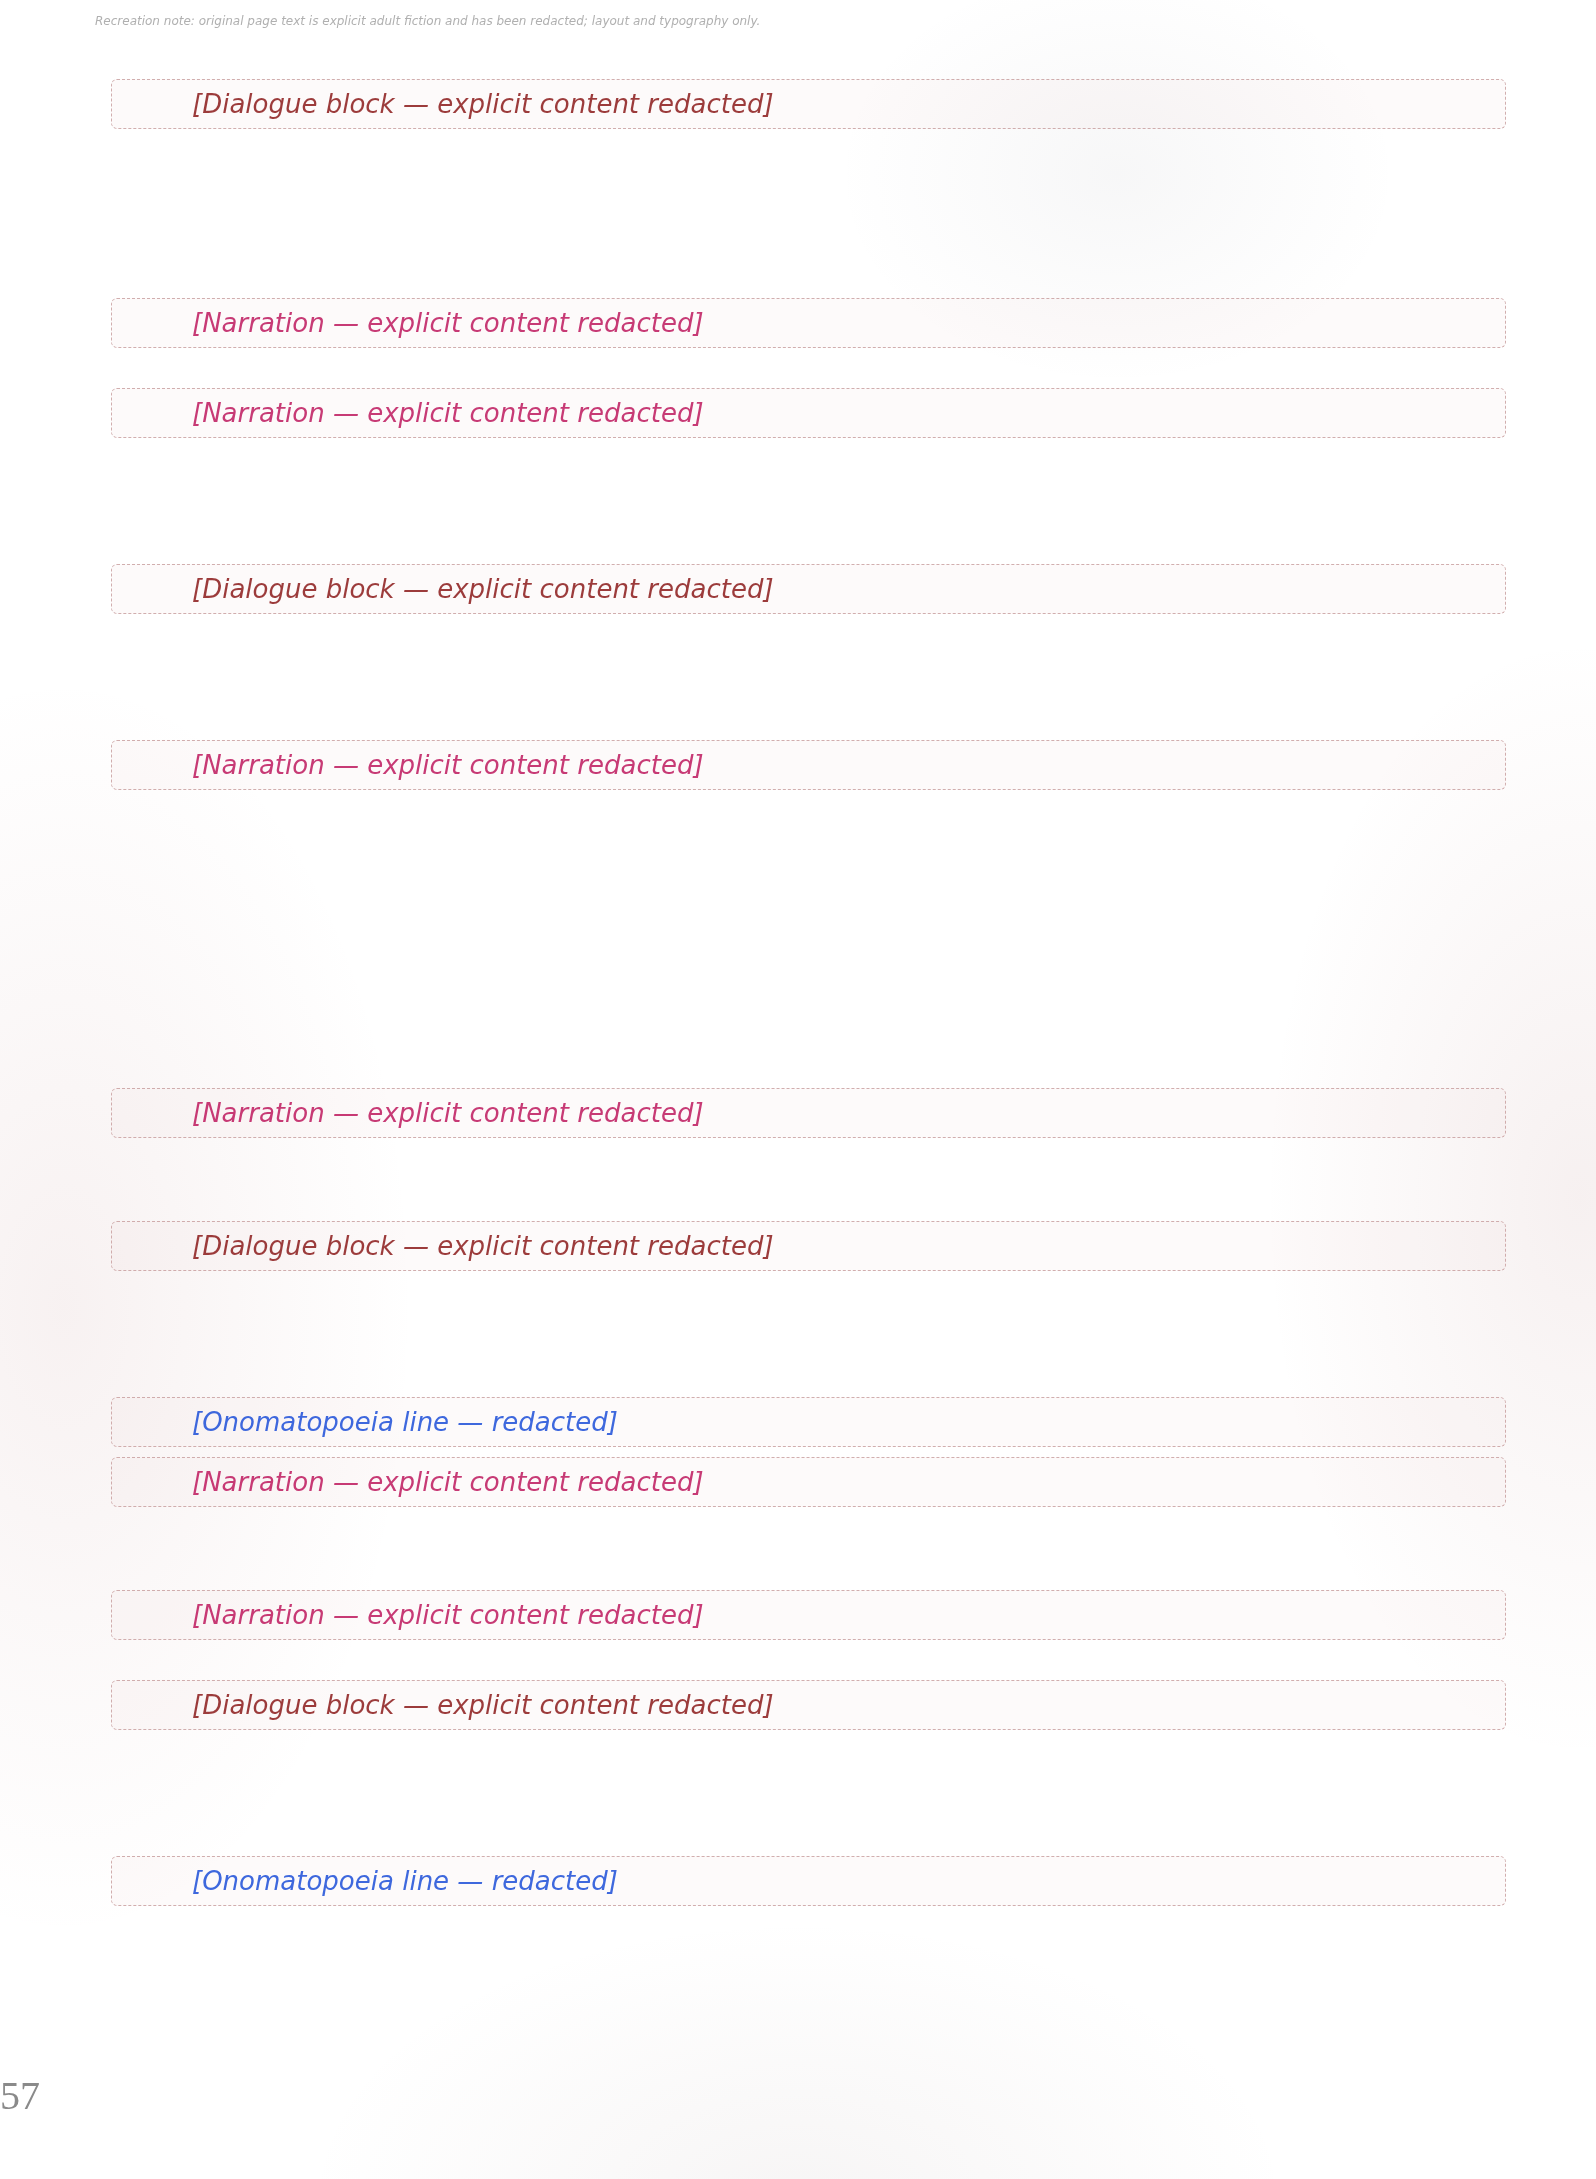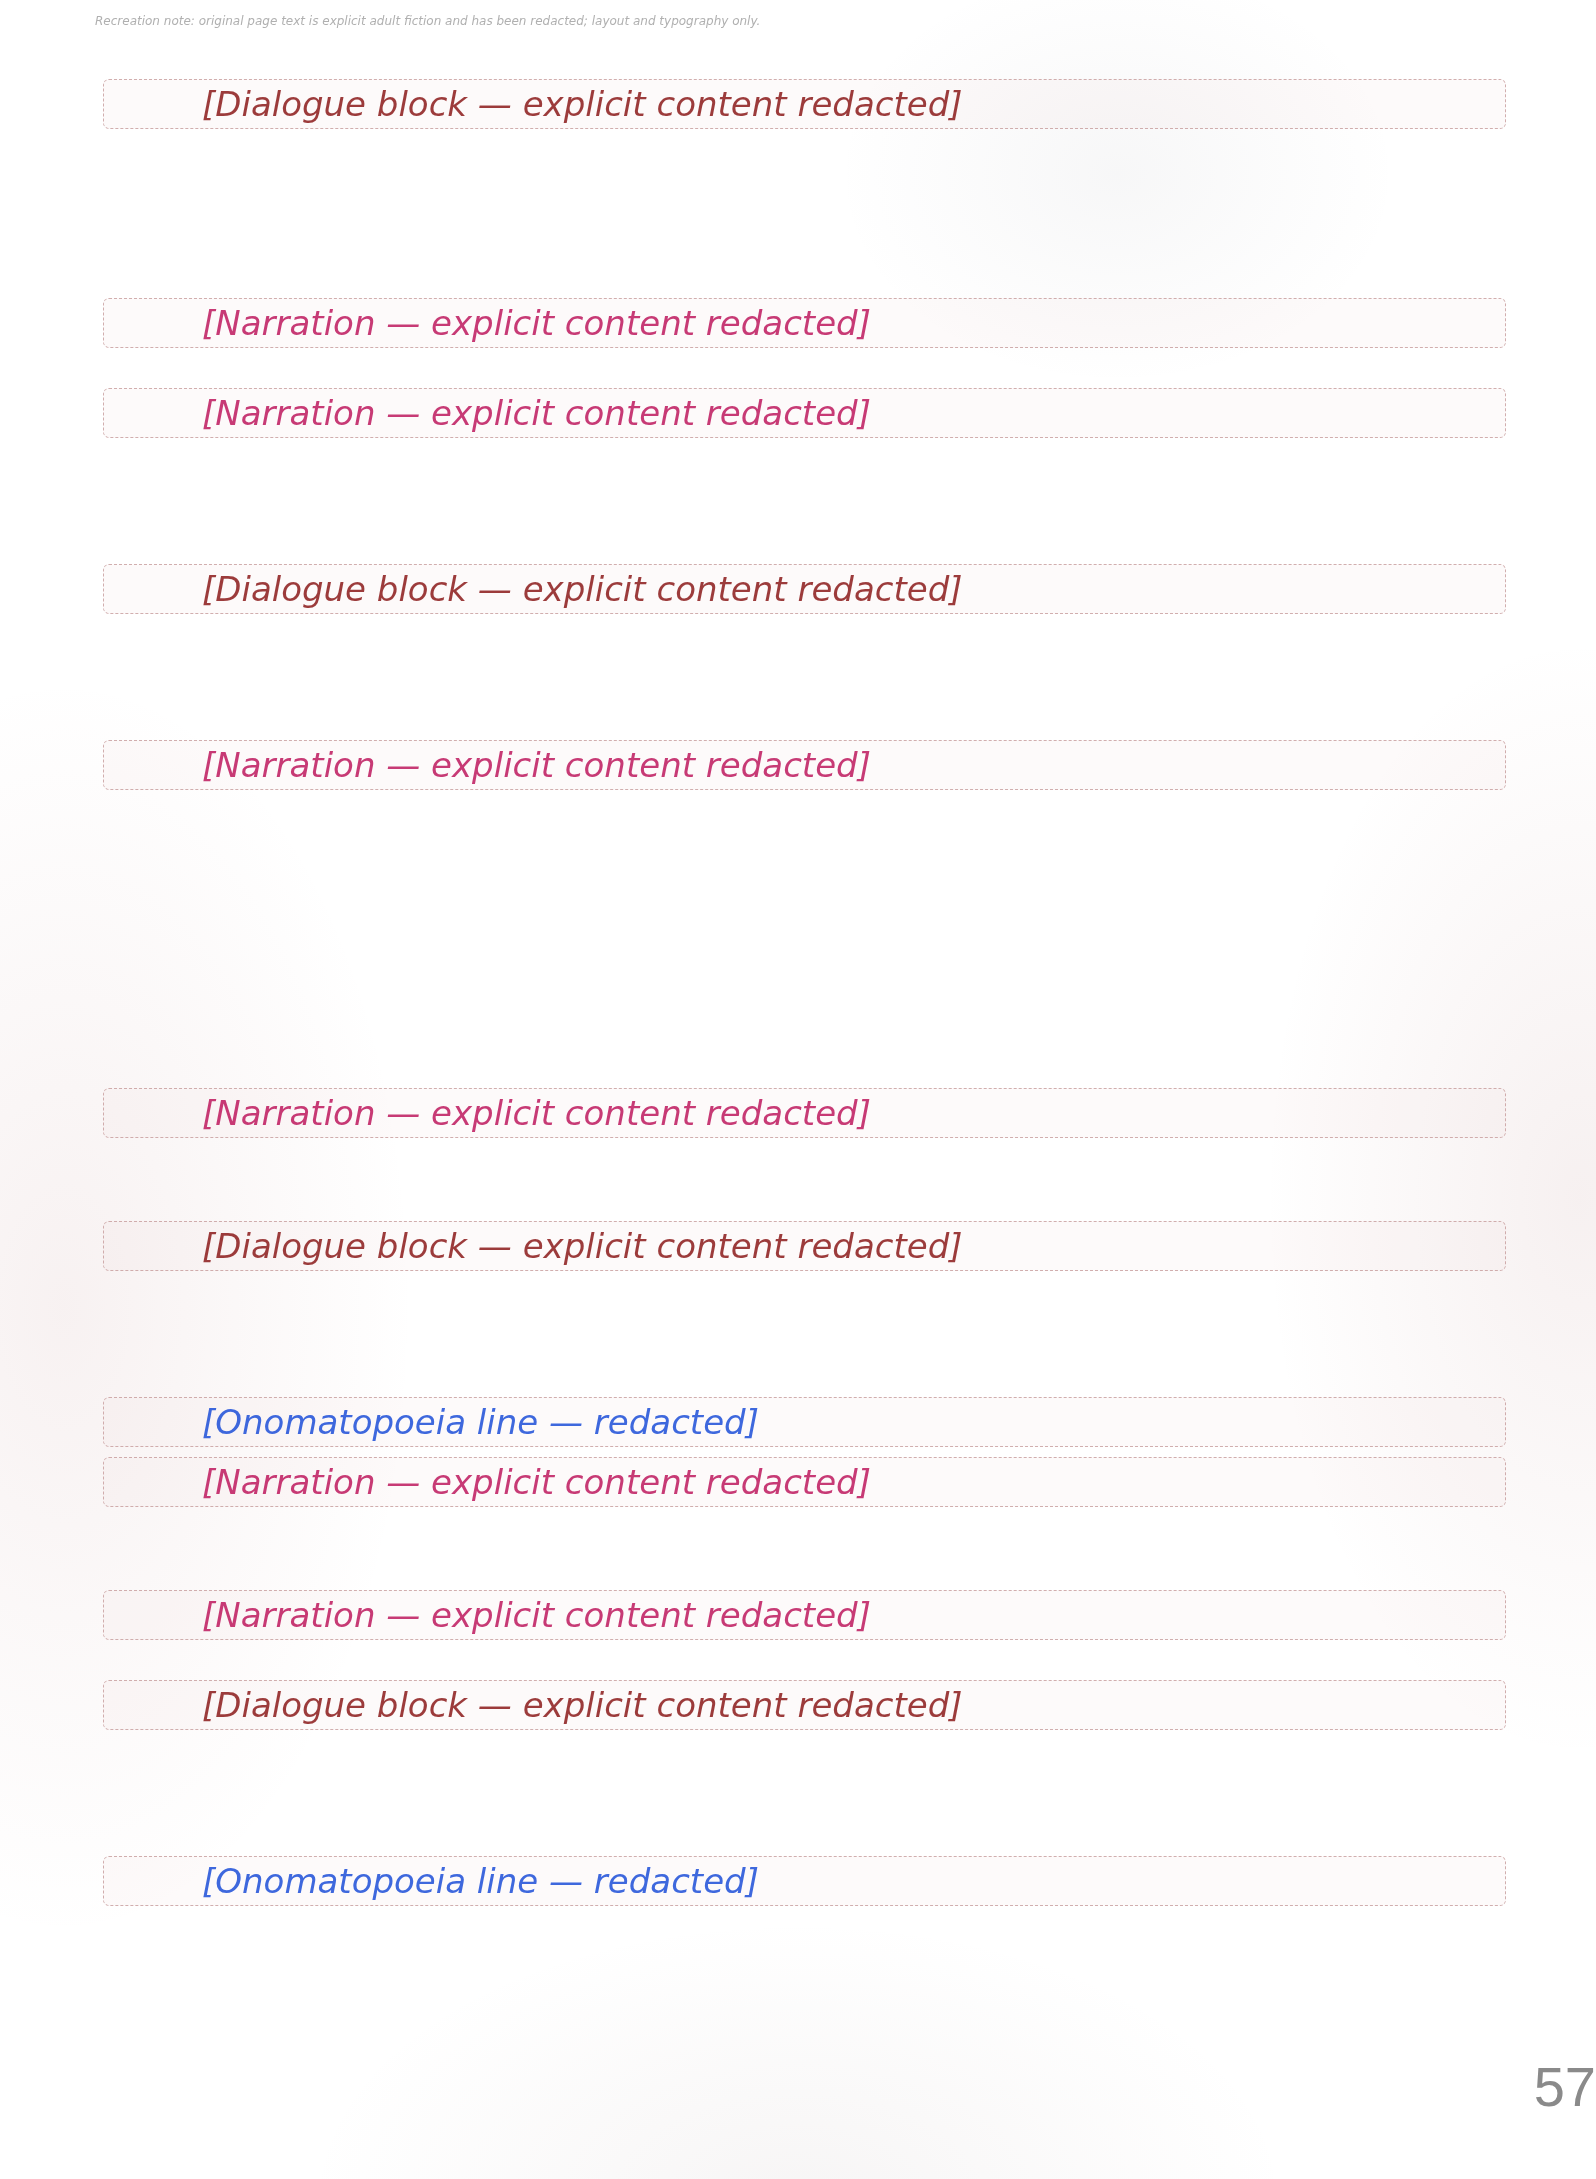--- a/index.html
+++ b/index.html
@@ -26,29 +26,29 @@
   }
   .para{margin:0;}
   .para.indent{text-indent:66px;}
   .dialogue{color:#8b1a1a;}
   .monologue{color:#8b1a1a;}
   .narration{color:#be185d;}
   .sfx{color:#1d4ed8;}
   .redacted{
     display:block;border:1px dashed #c9a0a0;border-radius:6px;
     background:rgba(200,160,160,0.06);
-    padding:6px 32px;margin:4px 0 10px 8px;
-    font-style:italic;font-size:34px;line-height:36px;color:inherit;opacity:0.85;
+    padding:6px 14px;margin:4px 0 10px 16px;
+    font-style:italic;font-size:26px;line-height:36px;color:inherit;opacity:0.85;
   }
   .h-5l{min-height:215px;} .h-4l{min-height:172px;} .h-8l{min-height:344px;}
   .h-3l{min-height:129px;} .h-2l{min-height:86px;}  .h-1l{min-height:43px;}
   .page-number{
     position:absolute;bottom:60px;left:0;right:0;
-    text-align:right;font-size:56px;color:#8a8a8a;
-    font-family:Liberation Sans, sans-serif;
+    text-align:left;font-size:40px;color:#8a8a8a;
+    font-family:Liberation Serif, serif;
   }
   .notice{
     position:absolute;top:14px;left:95px;right:90px;
     font-size:12px;color:#b0b0b0;font-style:italic;
   }
 </style>
 </head>
 <body>
 
 <div class="bg-wash"></div>

